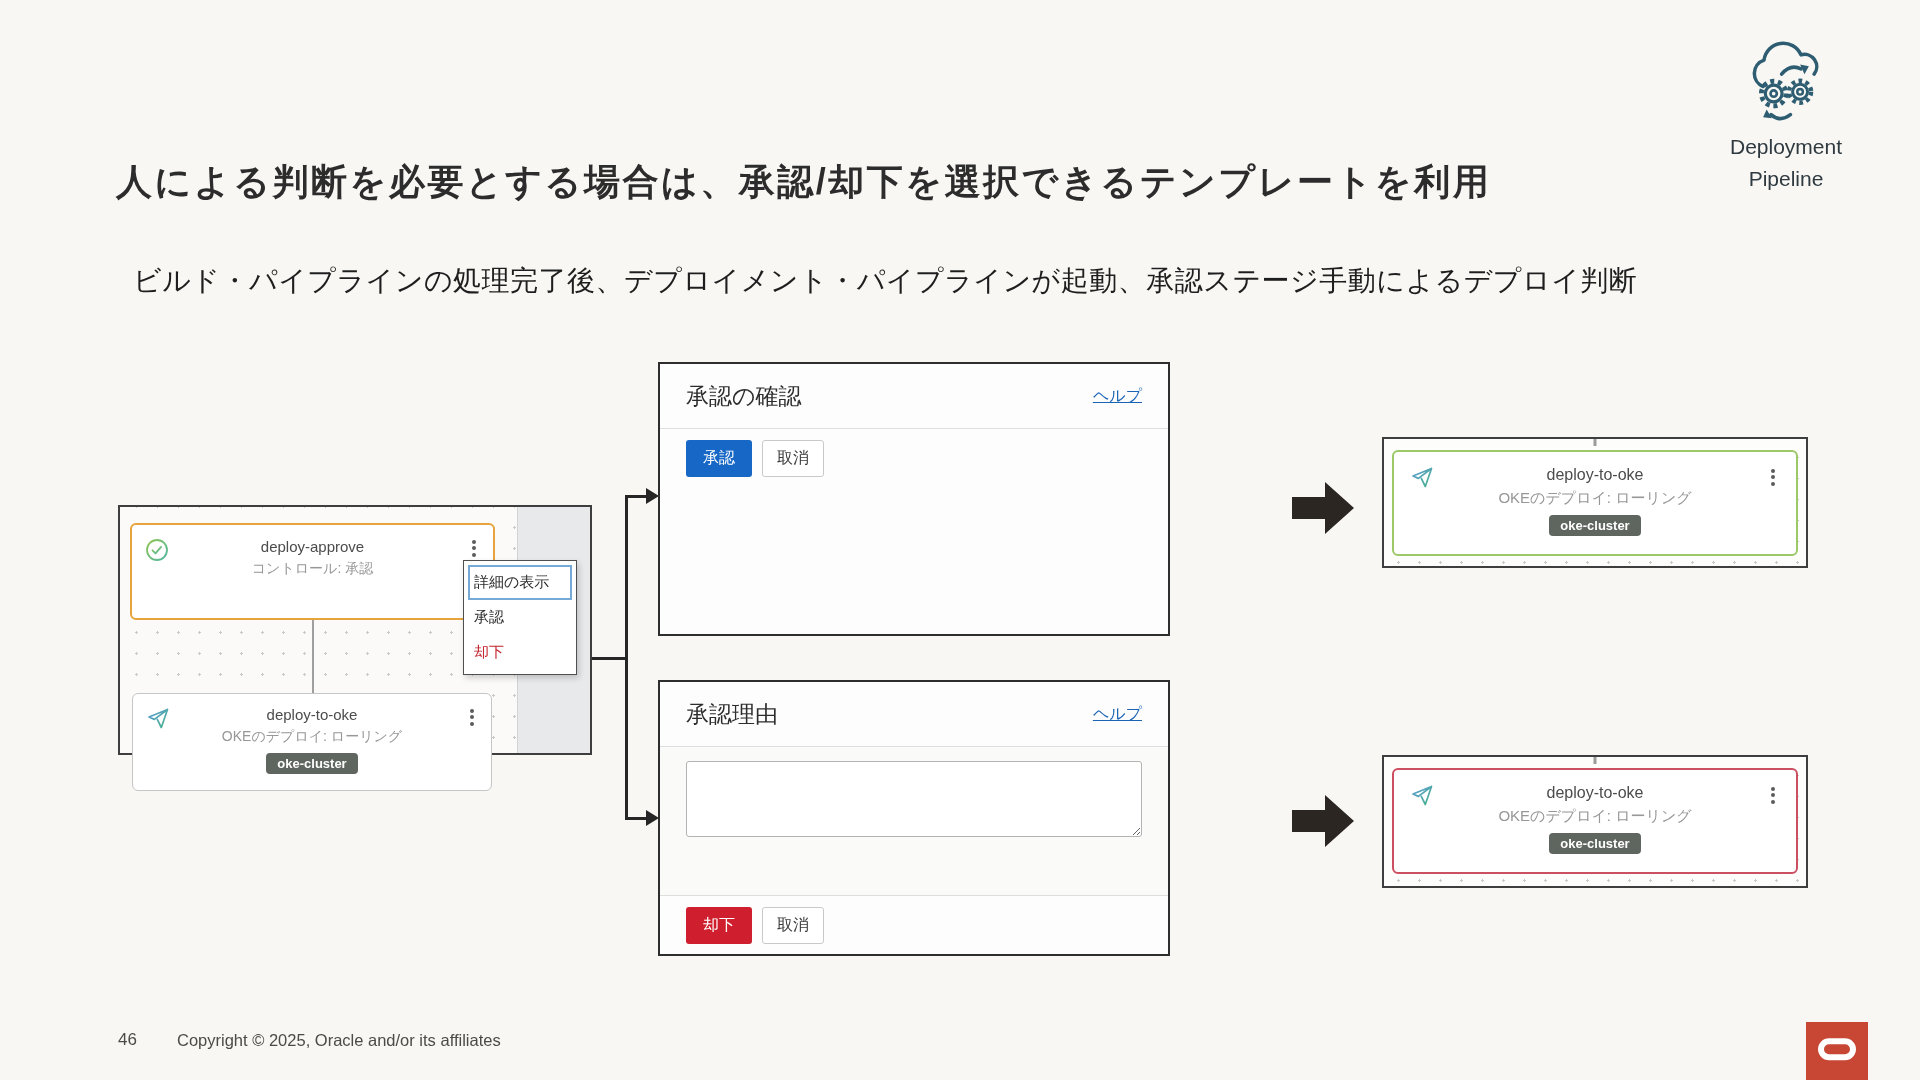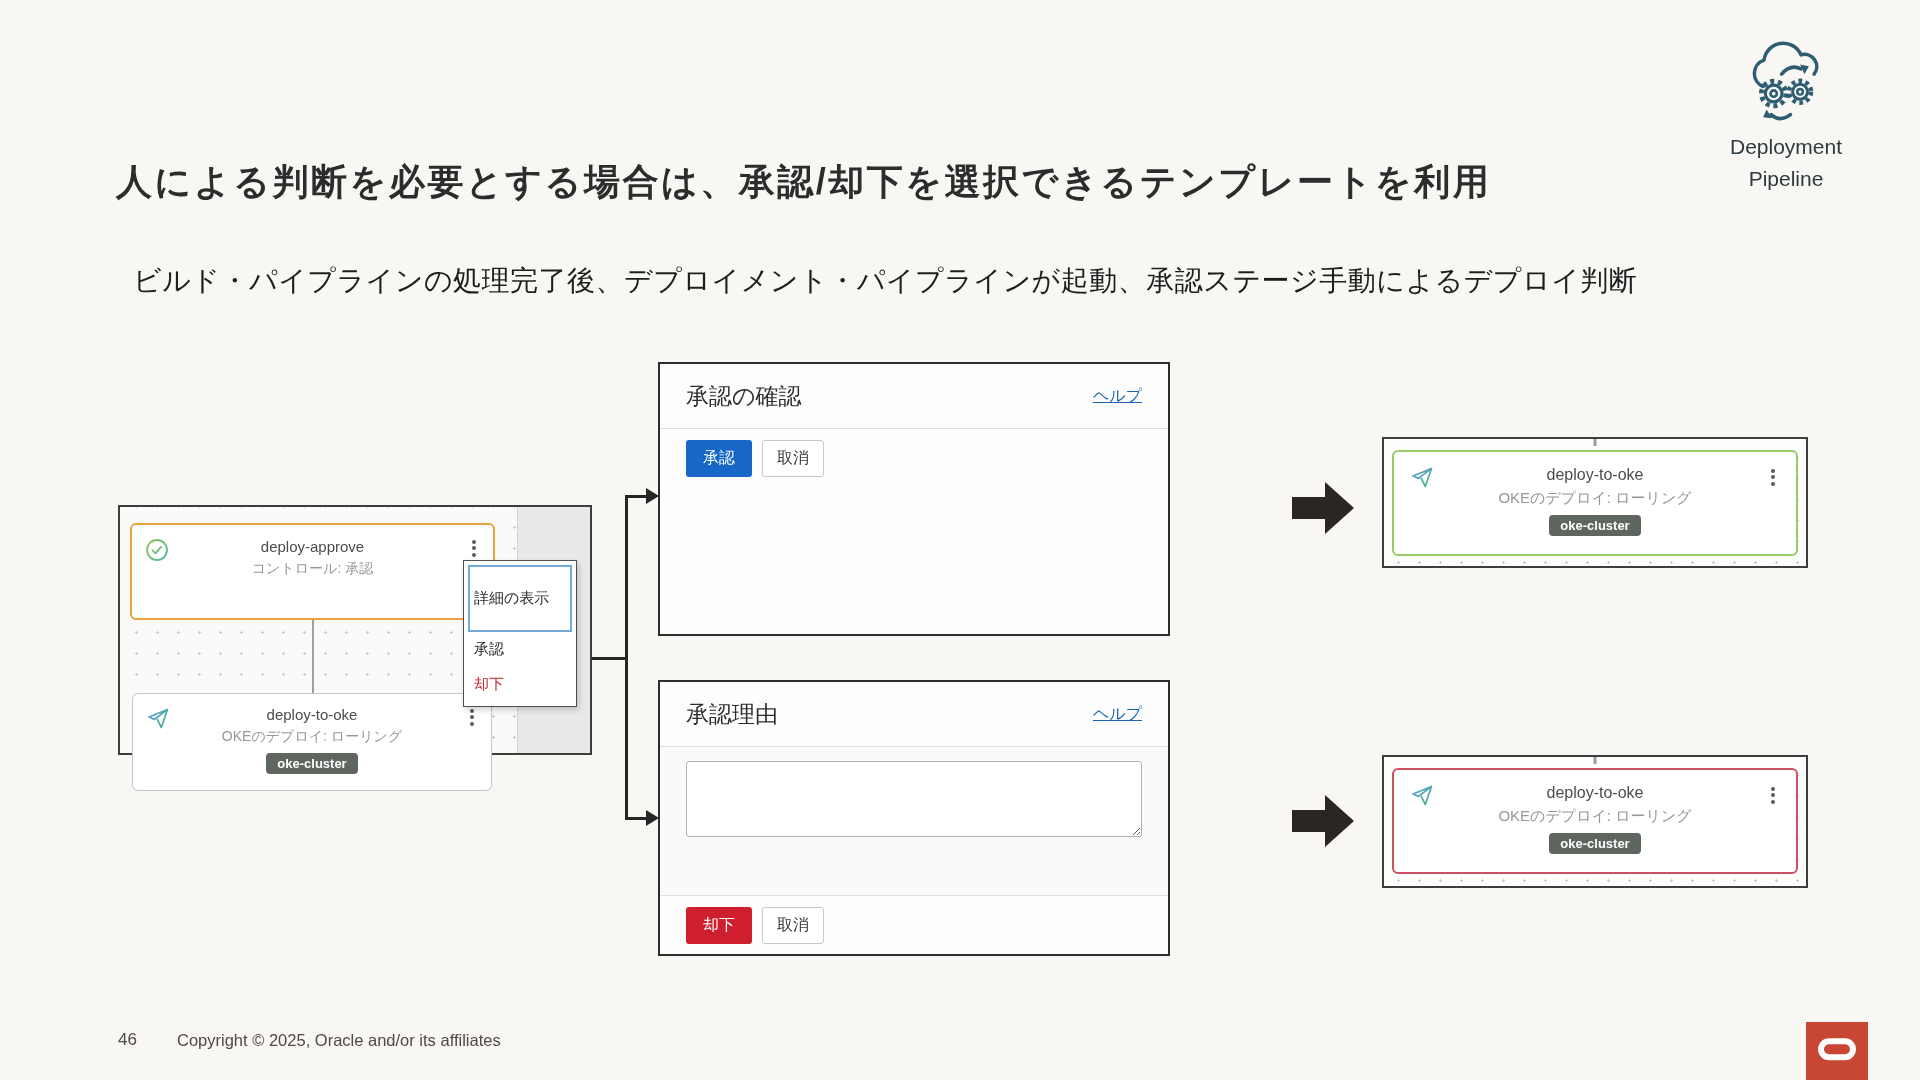--- a/index.html
+++ b/index.html
@@ -38,21 +38,21 @@
     padding:3px 11px;border-radius:4px;}
   .stage-icon{position:absolute;left:13px;top:13px;}
   .kebab{position:absolute;right:12px;top:12px;width:14px;cursor:pointer;}
   .kebab i{display:block;width:4px;height:4px;border-radius:50%;background:#5c5c5c;margin:2.5px auto;}
   .connector-v{position:absolute;left:192px;top:113px;width:2px;height:73px;background:#9f9f9f;}
 
   
   .ctx-menu{position:absolute;left:343px;top:53px;width:114px;box-sizing:border-box;background:#fff;
     border:1px solid #4f4f4f;box-shadow:2px 3px 6px rgba(0,0,0,.18);z-index:6;padding:4px 4px;}
   .menu-item{font-size:15px;color:#2b2b2b;padding:8px 6px;cursor:pointer;}
-  .menu-item.selected{border:2px solid #74a9d8;padding:22px 4px;}
+  .menu-item.selected{border:2px solid #74a9d8;padding:6px 4px;}
   .menu-item.danger{color:#c3222c;}
 
   
   .line{position:absolute;background:#262626;}
   .arrowhead{position:absolute;width:0;height:0;border-top:8px solid transparent;
     border-bottom:8px solid transparent;border-left:13px solid #262626;}
 
   
   .dialog{position:absolute;left:658px;width:512px;box-sizing:border-box;border:2px solid #2e2e2e;
     background:#fdfdfd;display:flex;flex-direction:column;}

